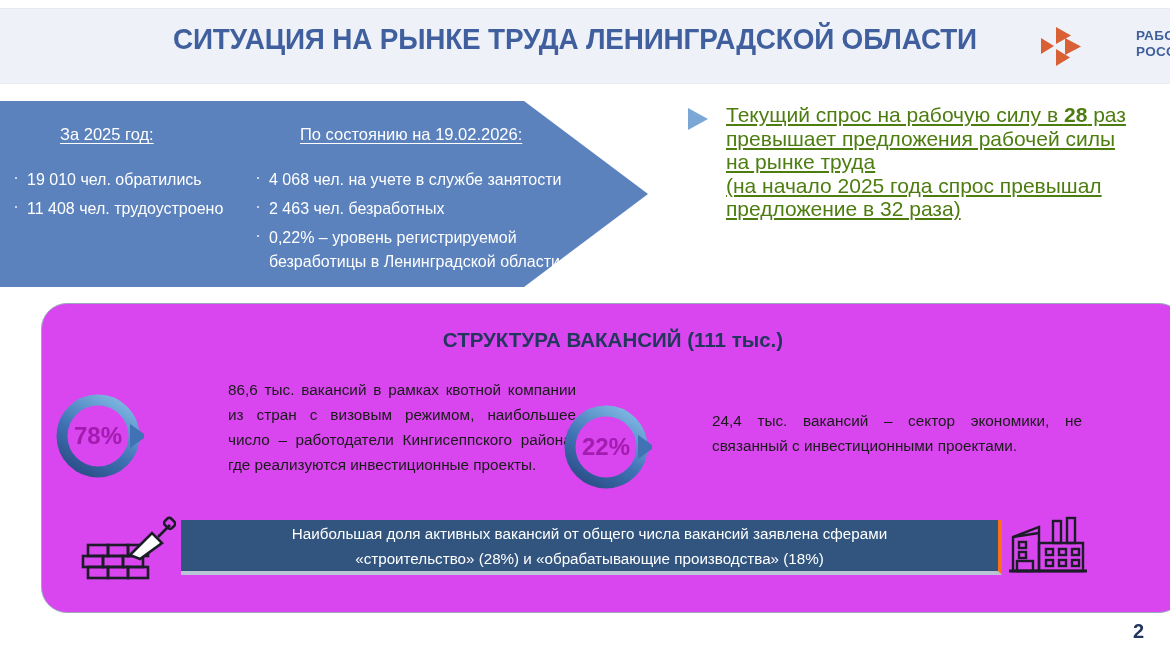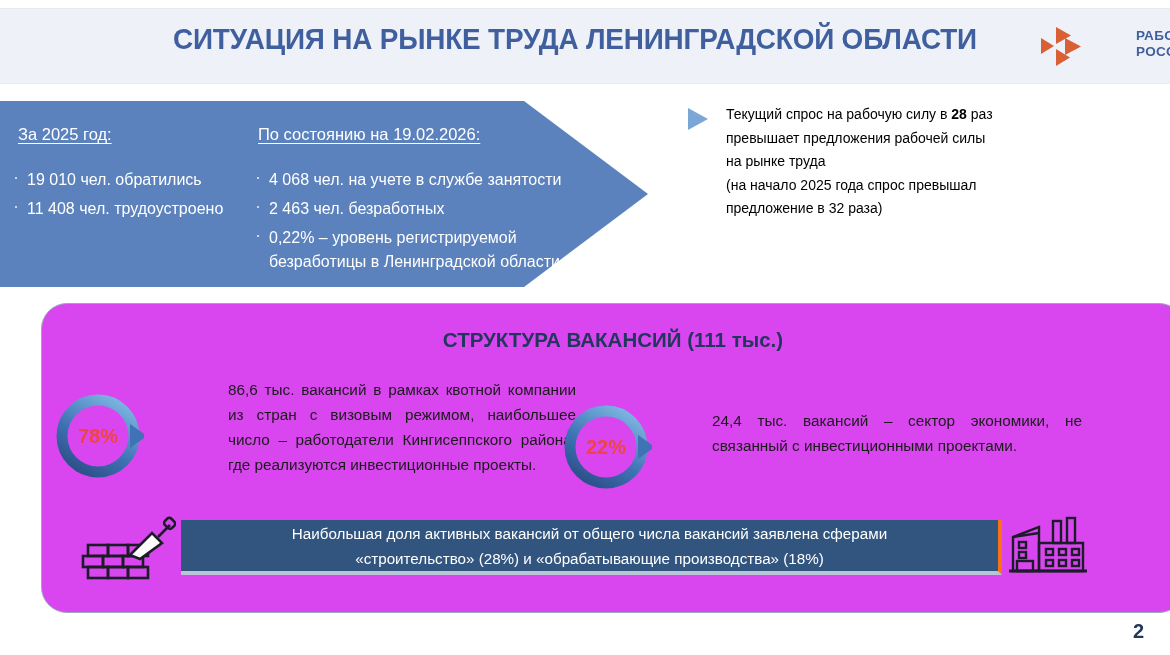--- a/index.html
+++ b/index.html
@@ -69,20 +69,21 @@
     -webkit-clip-path: polygon(0 0, 524px 0, 648px 93px, 524px 186px, 0 186px);
     clip-path: polygon(0 0, 524px 0, 648px 93px, 524px 186px, 0 186px);
   }
   .banner-heading {
     position: absolute;
     font-size: 16.5px;
     color: #ffffff;
     text-decoration: underline;
     text-underline-offset: 3px;
     white-space: nowrap;
+    margin-left: 42px;
   }
   #banner-head-left  { left: 18px;  top: 125px; }
   #banner-head-right { left: 258px; top: 125px; }
 
   .banner-list {
     position: absolute;
     margin: 0;
     padding: 0;
     list-style: none;
     font-size: 16px;
@@ -117,23 +118,24 @@
     left: 0; top: 5px;
     width: 0; height: 0;
     border-left: 20px solid #7ba7d7;
     border-top: 11px solid transparent;
     border-bottom: 11px solid transparent;
   }
   #right-note-text {
     position: absolute;
     left: 38px; top: 0;
     width: 400px;
-    font-size: 14px;
+    font-size: 21px;
     line-height: 23.5px;
-    color: #000000;
+    color: #4d7c0f;
+    text-decoration: underline;
   }
   #right-note-text b { font-weight: bold; }
 
   
   #vacancy-card {
     position: absolute;
     left: 41px; top: 303px;
     width: 1144px; height: 310px;
     border: 1.4px solid #9aa7bd;
     border-radius: 26px;
@@ -160,23 +162,23 @@
     left: 0; top: 0;
     width: 92px; height: 92px;
   }
   .donut-label {
     position: absolute;
     left: 0; top: 0;
     width: 92px; height: 92px;
     display: flex;
     align-items: center;
     justify-content: center;
-    font-size: 20px;
-    font-weight: bold;
-    color: #ef4444;
+    font-size: 24px;
+    font-weight: bold;
+    color: #a21caf;
   }
   #donut-78 { left: 52px;  top: 390px; }
   #donut-22 { left: 560px; top: 401px; }
 
   .donut-text {
     position: absolute;
     font-size: 15.3px;
     line-height: 25px;
     color: #1a1a1a;
   }

